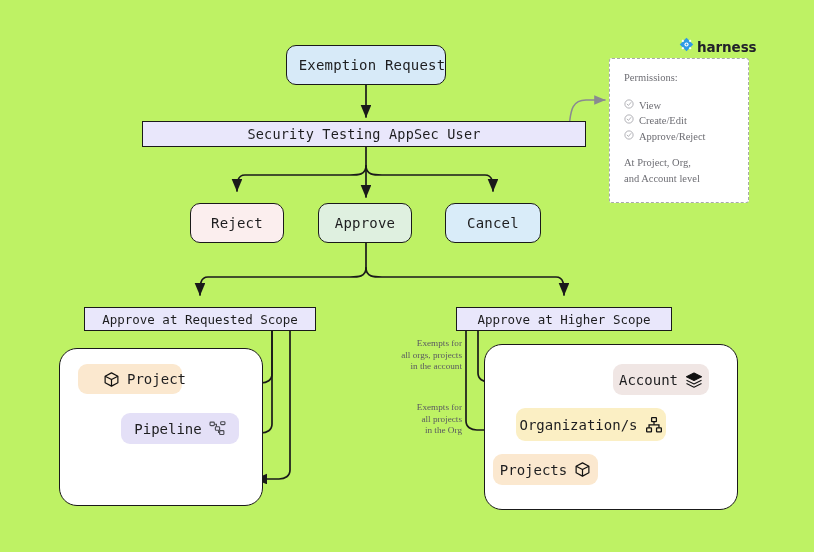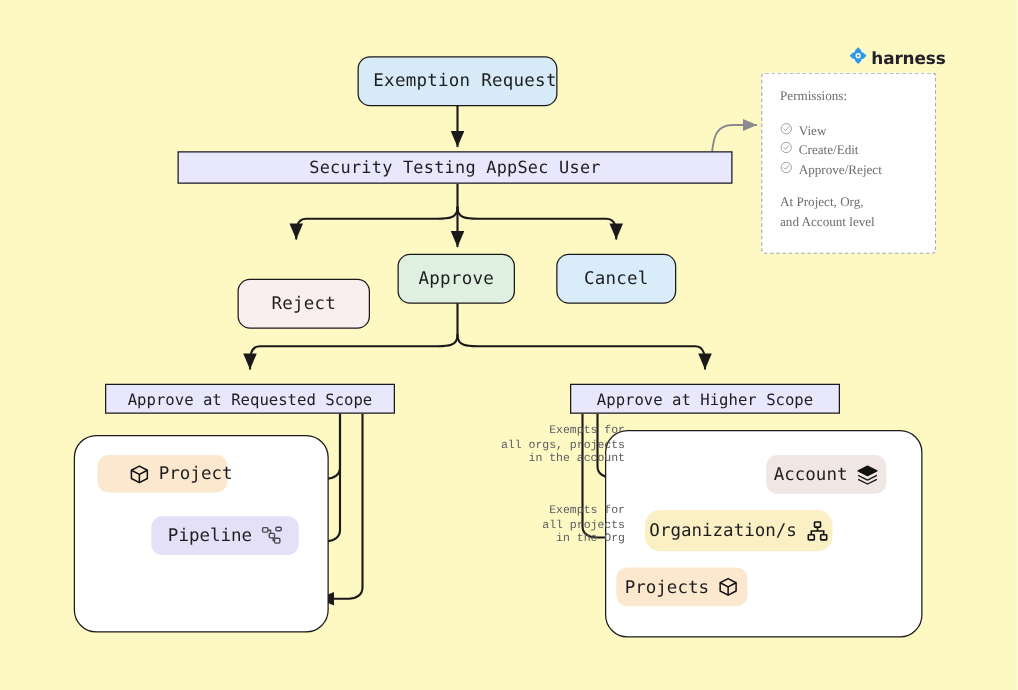--- a/index.html
+++ b/index.html
@@ -8,21 +8,21 @@
     padding: 0;
     background: #ffffff;
   }
   body {
     font-family: "DejaVu Sans Mono", monospace;
   }
   #stage {
     position: relative;
     width: 814px;
     height: 552px;
-    background: #fef9c3;
+    background: #bef264;
     overflow: hidden;
   }
   #wires {
     position: absolute;
     left: 0;
     top: 0;
     width: 814px;
     height: 552px;
     pointer-events: none;
   }
@@ -51,23 +51,22 @@
   .bar {
     border: 1.6px solid #1a1a1a;
     background: #e9e7fb;
     font-size: 13.5px;
     letter-spacing: .2px;
   }
   .node-user {
     left: 142px; top: 121px; width: 444px; height: 26px;
   }
   .node-reject {
-    left: 190px; top: 203px; width: 106px; height: 40px;
+    left: 190px; top: 203px; width: 94px; height: 40px;
     background: #fbeeee;
-    margin-top: 20px;
   }
   .node-approve {
     left: 318px; top: 203px; width: 94px; height: 40px;
     background: #dff0e0;
   }
   .node-cancel {
     left: 445px; top: 203px; width: 96px; height: 40px;
     background: #d9ecf9;
   }
   .scope-hdr {
@@ -103,21 +102,21 @@
     border-radius: 9px;
     font-family: "DejaVu Sans Mono", monospace;
     font-size: 14px;
     color: #1d1d1f;
     white-space: nowrap;
   }
   .chip-project  { left: 78px;  top: 364px; width: 104px; height: 30px; background: #fbe8cf; padding-left: 29px; }
   .chip-pipeline { left: 121px; top: 413px; width: 118px; height: 31px; background: #e4e0f7; }
   .chip-target   { left: 123px; top: 456px; width: 121px; height: 31px; background: #d8eaf9; }
   .chip-account  { left: 613px; top: 364px; width: 96px; height: 31px; background: #f0e6e4; }
-  .chip-org      { left: 516px; top: 408px; width: 150px; height: 33px; background: #fbefc4; border-radius: 12px; }
+  .chip-org      { left: 516px; top: 408px; width: 150px; height: 33px; background: #fbefc4; }
   .chip-projects { left: 493px; top: 454px; width: 105px; height: 31px; background: #fbe8cf; align-items: center; }
 
   .chip .ic { display: inline-flex; align-items: center; }
 
   
   .perm-box {
     position: absolute;
     left: 609px; top: 58px; width: 140px; height: 145px;
     box-sizing: border-box;
     border: 1.6px dashed #a9a9ad;
@@ -146,27 +145,26 @@
     font-family: "DejaVu Sans", sans-serif;
     font-size: 13.5px;
     font-weight: bold;
     color: #22222a;
     letter-spacing: -.1px;
   }
 
   
   .cap {
     position: absolute;
-    font-family: Liberation Mono, monospace;
+    font-family: Liberation Serif, serif;
     font-size: 9.2px;
     color: #5a5a60;
     line-height: 11.5px;
     text-align: right;
     white-space: pre;
-    margin-left: 38px;
   }
   .cap-account { left: 356px; top: 338px; width: 106px; }
   .cap-org     { left: 356px; top: 402px; width: 106px; }
 </style>
 </head>
 <body>
 
 <div id="stage">
 
   <svg id="wires" viewBox="0 0 814 552" xmlns="http://www.w3.org/2000/svg">

